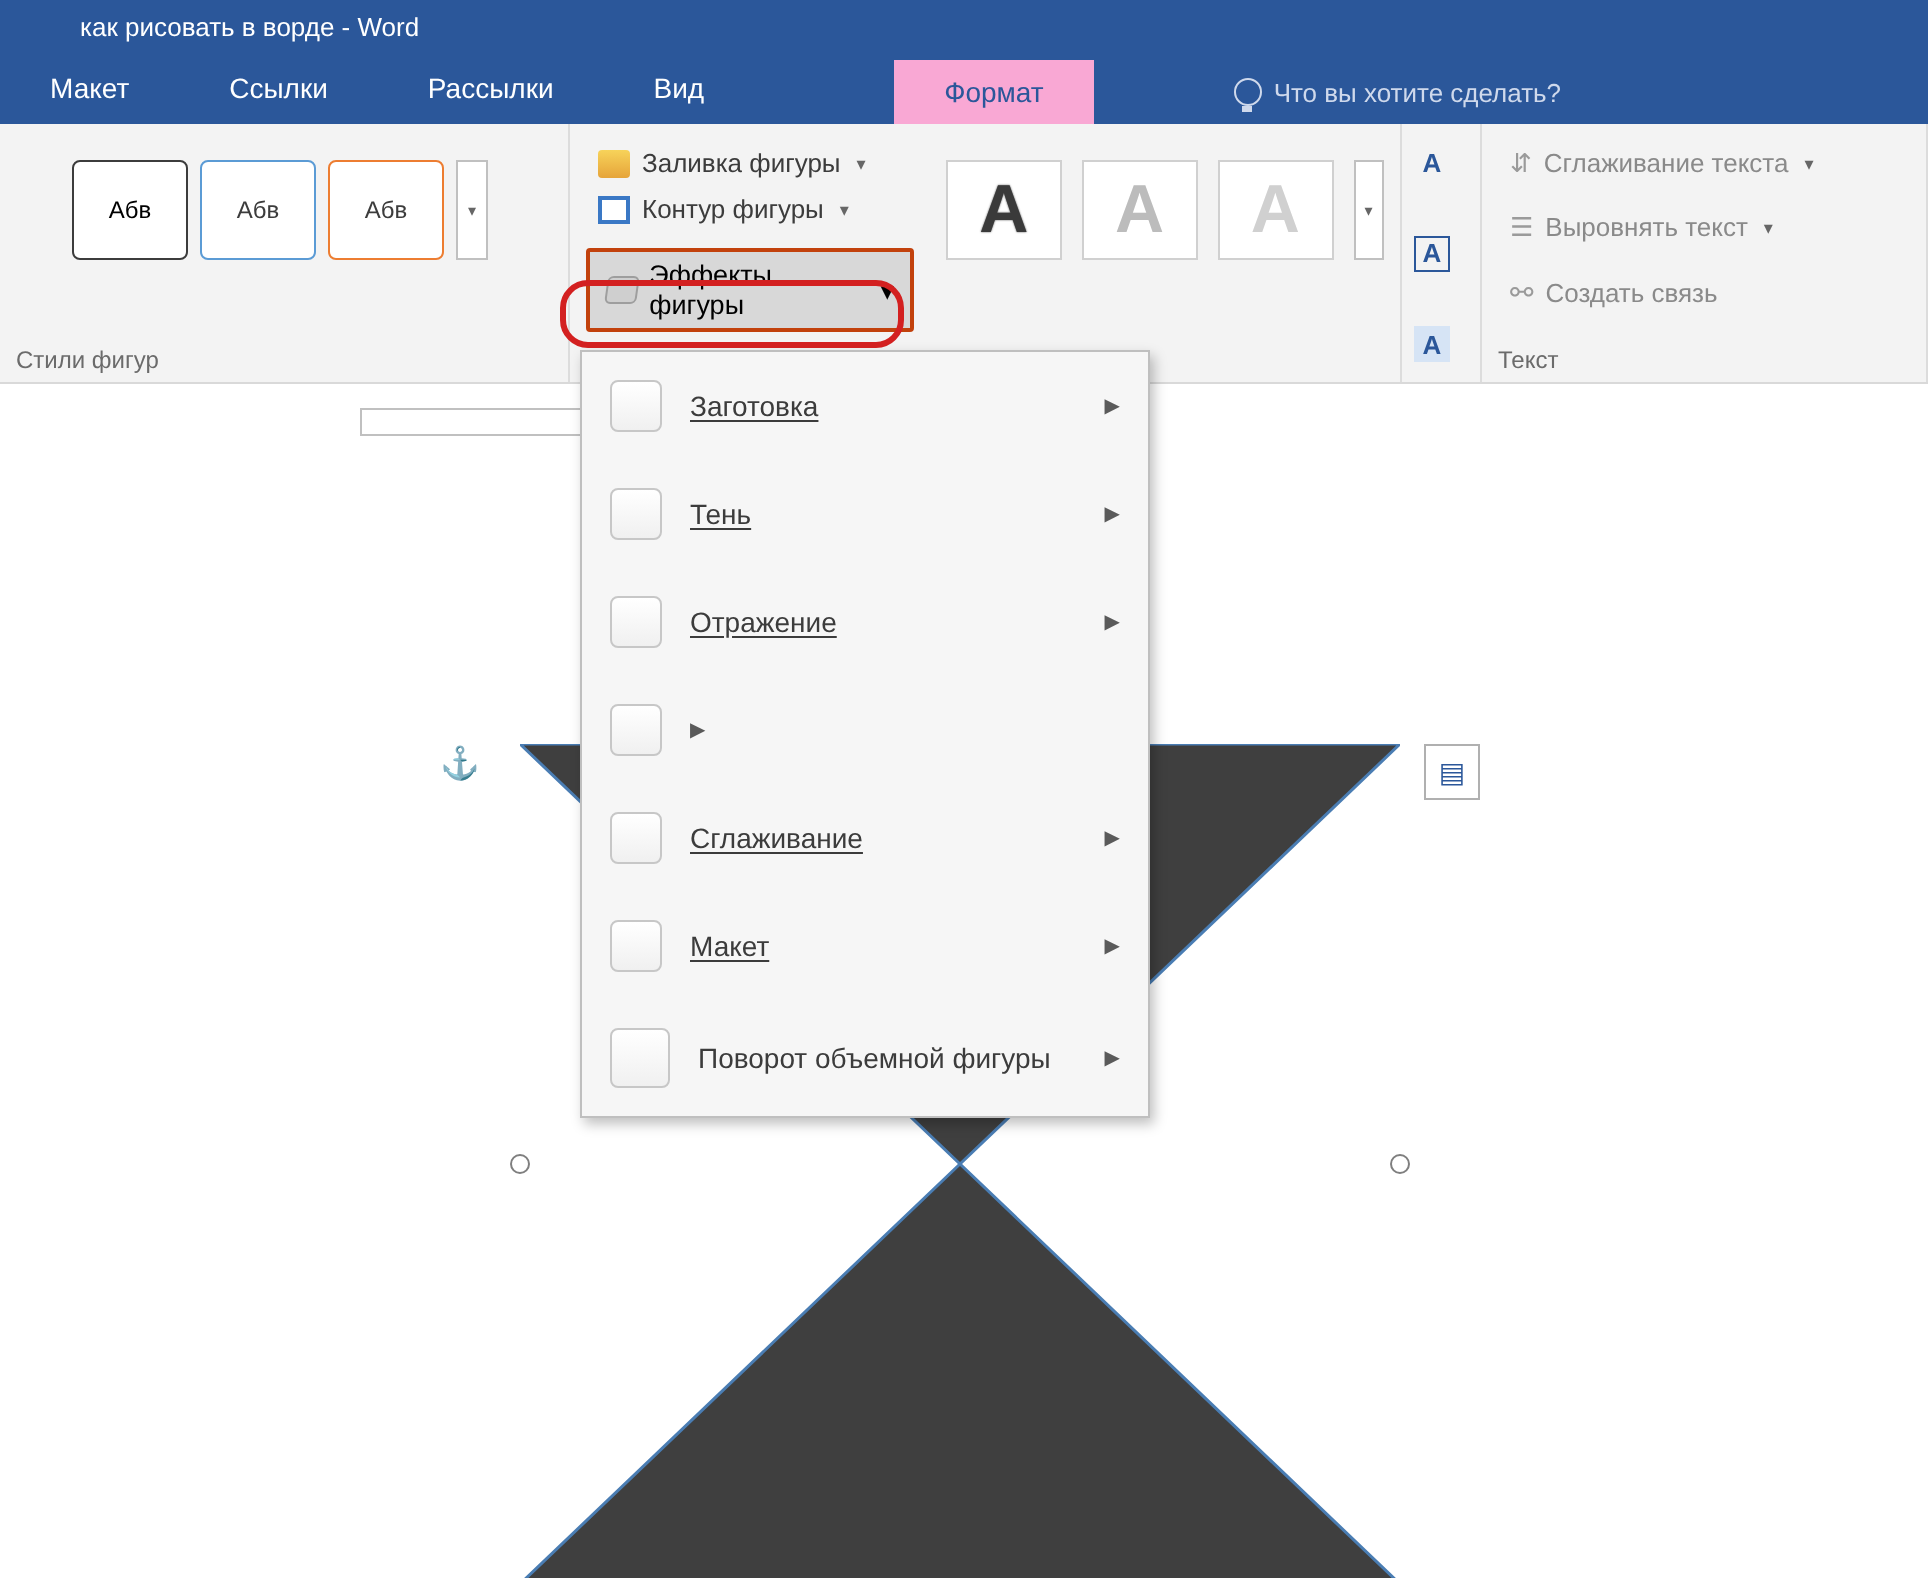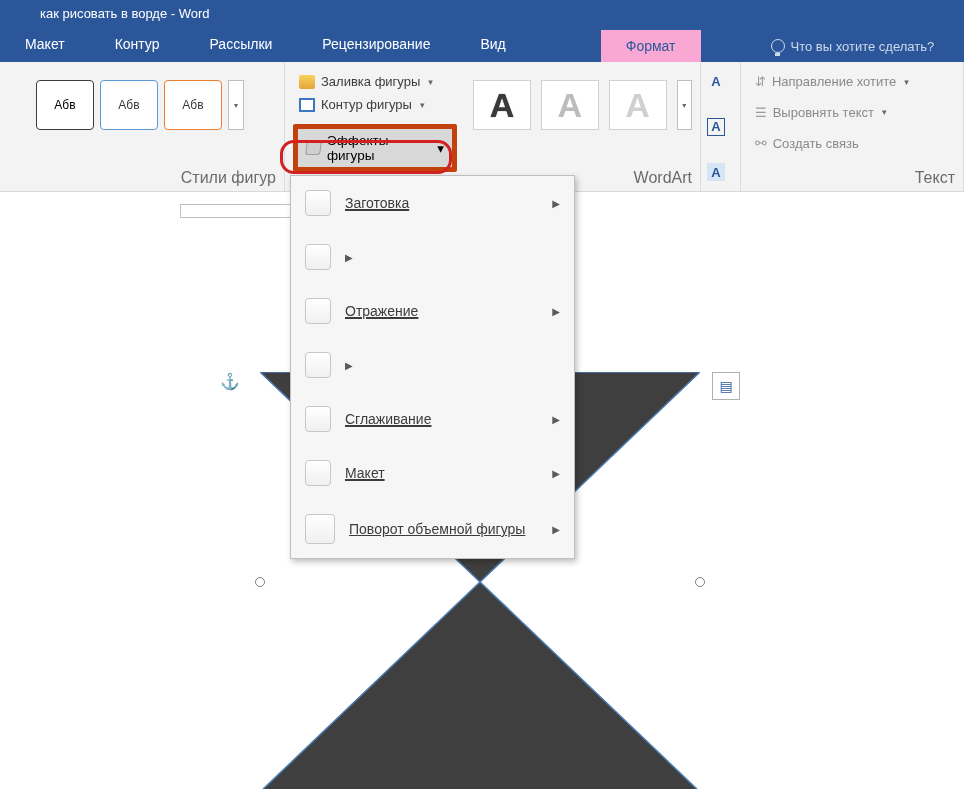--- a/index.html
+++ b/index.html
@@ -11,35 +11,35 @@
 .title-bar .tools-tab { background: #3a69b0; padding: 6px 20px 0; font-size: 12.5px; }
 
 .tabs { background: #2b579a; height: 32px; display: flex; align-items: stretch; color: #fff; font-size: 14px; }
 .tab { padding: 6px 25px; cursor: pointer; }
 .tab.active { background: #f9a8d4; color: #2b579a; display: flex; align-items: center; }
 .tabs .spacer { width: 70px; }
 .tell-me { display: flex; align-items: center; gap: 6px; padding: 0 10px; color: #cfd9ec; font-size: 13px; }
 
 .ribbon { background: #f3f3f3; height: 130px; border-bottom: 1px solid #d9d9d9; display: flex; align-items: stretch; position: relative; }
 .group { border-right: 1px solid #dcdcdc; padding: 6px 8px 4px; display: flex; flex-direction: column; justify-content: space-between; }
-.group .label { text-align: right; font-size: 16px; color: #6b6b6b; margin-top: 4px; }
+.group .label { text-align: left; font-size: 12px; color: #6b6b6b; margin-top: 4px; }
 
 .styles-row { display: flex; gap: 6px; align-items: flex-end; margin-top: 12px; padding-left: 28px; }
 .style-thumb { width: 58px; height: 50px; border: 1px solid #b5b5b5; border-radius: 4px; background: #fff; display: flex; align-items: center; justify-content: center; font-size: 12px; }
 .style-thumb.v1 { border-color: #3c3c3c; }
 .style-thumb.v2 { border-color: #5b9bd5; color: #3c3c3c; }
 .style-thumb.v3 { border-color: #ed7d31; color: #3c3c3c; }
 .style-more { width: 16px; height: 50px; border: 1px solid #c0c0c0; background: #fff; display: flex; flex-direction: column; justify-content: center; align-items: center; }
 
 .fill-group { padding-top: 10px; gap: 4px; width: 180px; }
 .ribbon-btn { display: flex; align-items: center; gap: 6px; padding: 2px 6px; font-size: 13px; color: #3c3c3c; white-space: nowrap; }
 .ribbon-btn .arr { font-size: 9px; color: #666; margin-left: 2px; }
 
 .highlight-box { position: absolute; left: 280px; top: 140px; width: 172px; height: 34px; border: 3px solid #d32020; border-radius: 14px; pointer-events: none; z-index: 50; }
-.effects-btn { background: #d8d8d8; border: 5px solid #c2410c; border-radius: 2px; padding: 4px 8px; display: inline-flex; align-items: center; gap: 6px; font-size: 13.5px; }
+.effects-btn { background: #d8d8d8; border: 2px solid #c2410c; border-radius: 2px; padding: 4px 8px; display: inline-flex; align-items: center; gap: 6px; font-size: 13.5px; }
 
 .wordart-row { display: flex; gap: 10px; align-items: center; margin-top: 12px; }
 .wa-thumb { width: 60px; height: 50px; border: 1px solid #d0d0d0; background: #fff; display: flex; align-items: center; justify-content: center; font-size: 34px; font-weight: 600; }
 .wa1 { color: #3a3a3a; text-shadow: 0 0 1px #444; }
 .wa2 { color: #bcbcbc; }
 .wa3 { color: #d0d0d0; }
 
 .txt-group { padding-top: 10px; }
 .txt-group .ribbon-btn { color: #8a8a8a; }
 
@@ -55,21 +55,21 @@
 .rot { left: 50%; top: -35px; transform: translateX(-50%); }
 .rot-line { position: absolute; left: 50%; top: -25px; width: 1px; height: 22px; background: #aaa; }
 
 .bowtie { width: 100%; height: 100%; }
 .layout-icon { position: absolute; left: 712px; top: 180px; width: 28px; height: 28px; border: 1px solid #b0b0b0; background: #fff; display: flex; align-items: center; justify-content: center; font-size: 14px; color: #2b579a; }
 
 .dropdown { position: absolute; left: 290px; top: 175px; width: 285px; background: #f6f6f6; border: 1px solid #bfbfbf; box-shadow: 2px 3px 6px rgba(0,0,0,0.25); z-index: 40; padding: 6px 0; }
 .dd-item { display: flex; align-items: center; padding: 8px 14px; gap: 14px; font-size: 14px; color: #3c3c3c; position: relative; }
 .dd-item .ico { width: 26px; height: 26px; border: 1px solid #c7c7c7; border-radius: 4px; background: linear-gradient(#fff,#f0f0f0); flex-shrink: 0; }
 .dd-item .ico.big { width: 30px; height: 30px; }
-.dd-item .lbl { flex: 1; text-decoration: underline; }
+.dd-item .lbl { flex: 1; }
 .dd-item .lbl .u { text-decoration: underline; text-underline-offset: 2px; }
 .dd-item .sub-arr { font-size: 10px; color: #5a5a5a; }
 .dd-sep { height: 12px; }
 
 .bulb-icon { width: 14px; height: 14px; border-radius: 50%; border: 1.5px solid #cfd9ec; display: inline-block; position: relative; }
 .bulb-icon::after { content: ""; position: absolute; left: 3px; bottom: -4px; width: 5px; height: 3px; background: #cfd9ec; }
 
 .small-icon { width: 16px; height: 14px; display: inline-block; }
 .fill-ico { background: linear-gradient(#f7d35a,#e6a43a); border-radius: 2px; }
 .outline-ico { border: 2px solid #3a78c5; background: #fff; }
@@ -85,23 +85,22 @@
 <body>
 
 <div class="title-bar">
   <div class="title">как рисовать в ворде - Word</div>
   <div class="spacer"></div>
   <div style="flex:1.4"></div>
 </div>
 
 <div class="tabs">
   <div class="tab">Макет</div>
-  <div class="tab">Контур</div>
+  <div class="tab">Ссылки</div>
   <div class="tab">Рассылки</div>
-  <div class="tab">Рецензирование</div>
   <div class="tab">Вид</div>
   <div class="spacer"></div>
   <div class="tab active">Формат</div>
   <div style="width:60px"></div>
   <div class="tell-me">
     <span class="bulb-icon"></span>
     <span>Что вы хотите сделать?</span>
   </div>
 </div>
 
@@ -153,21 +152,21 @@
 
   <div class="group" style="width:40px;padding:10px 6px">
     <div class="a-ico">A</div>
     <div class="a-ico border" style="margin-top:6px">A</div>
     <div class="a-ico fill" style="margin-top:6px">A</div>
   </div>
 
   <div class="group txt-group" style="flex:1">
     <div class="ribbon-btn">
       <span style="color:#9a9a9a">⇵</span>
-      <span>Направление хотите</span>
+      <span>Сглаживание текста</span>
         <span class="arr">▾</span>
     </div>
     <div class="ribbon-btn">
       <span style="color:#9a9a9a">☰</span>
       <span>Выровнять текст</span>
         <span class="arr">▾</span>
     </div>
     <div class="ribbon-btn">
       <span class="chain-ico">⚯</span>
       <span>Создать связь</span>
@@ -202,20 +201,21 @@
 
 <div class="dropdown">
   <div class="dd-item">
     <span class="ico"></span>
     <span class="lbl"><span class="u">Заготовка</span></span>
     <span class="sub-arr">▶</span>
   </div>
   <div class="dd-sep"></div>
   <div class="dd-item">
     <span class="ico"></span>
+    <span class="lbl"><span class="u">Тень</span></span>
     <span class="sub-arr">▶</span>
   </div>
   <div class="dd-sep"></div>
   <div class="dd-item">
     <span class="ico"></span>
     <span class="lbl"><span class="u">Отражение</span></span>
     <span class="sub-arr">▶</span>
   </div>
   <div class="dd-sep"></div>
   <div class="dd-item">

